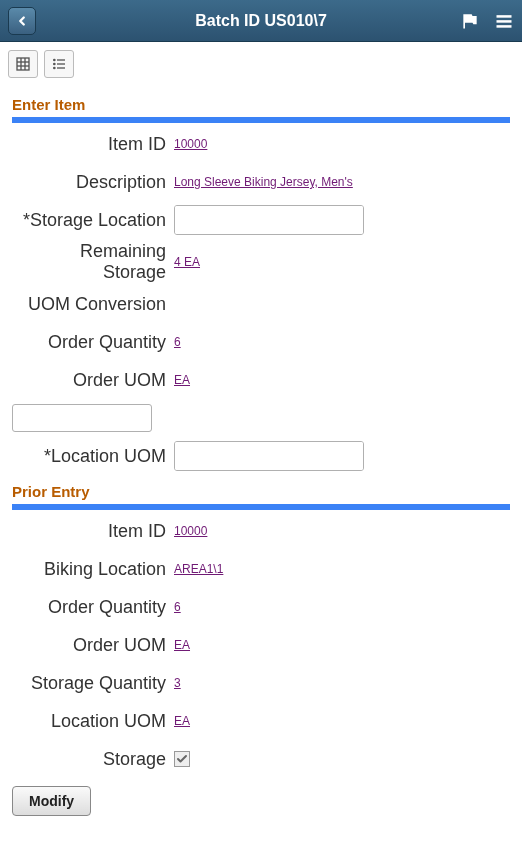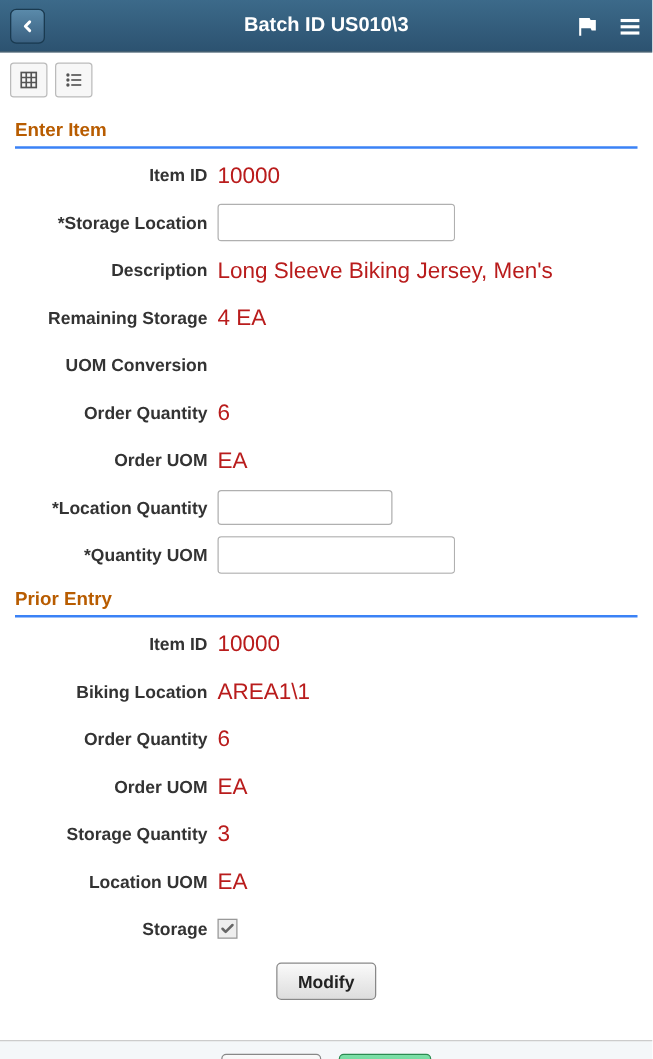--- a/index.html
+++ b/index.html
@@ -59,41 +59,42 @@
     cursor:pointer;
     color:#444;
   }
   .content {
     padding: 4px 12px 12px 12px;
   }
   .section-title {
     color: #b85c00;
     font-weight: bold;
     font-size: 15px;
-    border-bottom: 2px solid #3b82f6;
+    border-bottom: 6px solid #3b82f6;
     padding: 6px 0 4px 0;
     margin-top: 4px;
   }
   .field-row {
     display: flex;
     align-items: center;
     min-height: 34px;
     margin-top: 4px;
   }
   .field-label {
     width: 162px;
     text-align: right;
-    font-weight: bold;
+    font-weight: normal;
     color: #333;
     padding-right: 8px;
-    font-size: 14px;
+    font-size: 18px;
   }
   .field-value {
-    font-size: 18px;
-    color: #b91c1c;
+    font-size: 12px;
+    color: #701a75;
+    text-decoration: underline;
   }
   .text-input {
     height: 28px;
     border: 1px solid #b0b0b0;
     border-radius: 3px;
     padding: 2px 6px;
     font-size: 14px;
     width: 140px;
   }
   .lookup-wrap {
@@ -115,21 +116,21 @@
   }
   .checkbox-display {
     width: 16px; height: 16px;
     border: 1px solid #999;
     background: #eee;
     display:flex; align-items:center; justify-content:center;
     color:#555;
     font-size:12px;
   }
   .modify-row {
-    display:flex; justify-content:center;
+    display:flex; 
     margin-top: 10px;
   }
   .btn {
     border: 1px solid #888;
     border-radius: 4px;
     padding: 6px 16px;
     font-size: 14px;
     font-weight: bold;
     cursor: pointer;
     background: linear-gradient(#fafafa, #ddd);
@@ -153,21 +154,21 @@
 </style>
 </head>
 <body>
 
 <div class="header">
   <div class="back-btn">
     <svg width="14" height="14" viewBox="0 0 24 24" fill="none" stroke="currentColor" stroke-width="4" stroke-linecap="round" stroke-linejoin="round">
         <polyline points="15 18 9 12 15 6"></polyline>
       </svg>
   </div>
-  <div class="header-title">Batch ID US010\3</div>
+  <div class="header-title">Batch ID US010\7</div>
   <div class="header-right">
     <span class="flag-icon">
       <svg width="20" height="20" viewBox="0 0 24 24" fill="#fff">
           <path d="M4 3v18h2v-7h9l1 2h4V6h-5l-1-2H4z"></path>
         </svg>
     </span>
     <span class="menu-icon">
       <svg width="20" height="20" viewBox="0 0 24 24" fill="#fff">
           <rect x="3" y="5" width="18" height="3"></rect>
           <rect x="3" y="11" width="18" height="3"></rect>
@@ -202,58 +203,57 @@
 <div class="content">
 
   <div class="section-title">Enter Item</div>
 
   <div class="field-row">
     <div class="field-label">Item ID</div>
     <div class="field-value">10000</div>
   </div>
 
   <div class="field-row">
+    <div class="field-label">Description</div>
+    <div class="field-value">Long Sleeve Biking Jersey, Men's</div>
+  </div>
+
+  <div class="field-row">
     <div class="field-label">*Storage Location</div>
     <div class="lookup-wrap">
       <input type="text" value="" style="">
 
     </div>
   </div>
 
   <div class="field-row">
-    <div class="field-label">Description</div>
-    <div class="field-value">Long Sleeve Biking Jersey, Men's</div>
-  </div>
-
-  <div class="field-row">
     <div class="field-label">Remaining Storage</div>
     <div class="field-value">4 EA</div>
   </div>
 
   <div class="field-row">
     <div class="field-label">UOM Conversion</div>
   </div>
 
   <div class="field-row">
     <div class="field-label">Order Quantity</div>
     <div class="field-value">6</div>
   </div>
 
   <div class="field-row">
     <div class="field-label">Order UOM</div>
     <div class="field-value">EA</div>
   </div>
 
   <div class="field-row">
-    <div class="field-label">*Location Quantity</div>
     <input class="text-input" type="text" value="" style="">
   </div>
 
   <div class="field-row">
-    <div class="field-label">*Quantity UOM</div>
+    <div class="field-label">*Location UOM</div>
     <div class="lookup-wrap">
       <input type="text" value="" style="">
 
     </div>
   </div>
 
   <div class="section-title">Prior Entry</div>
 
   <div class="field-row">
     <div class="field-label">Item ID</div>

